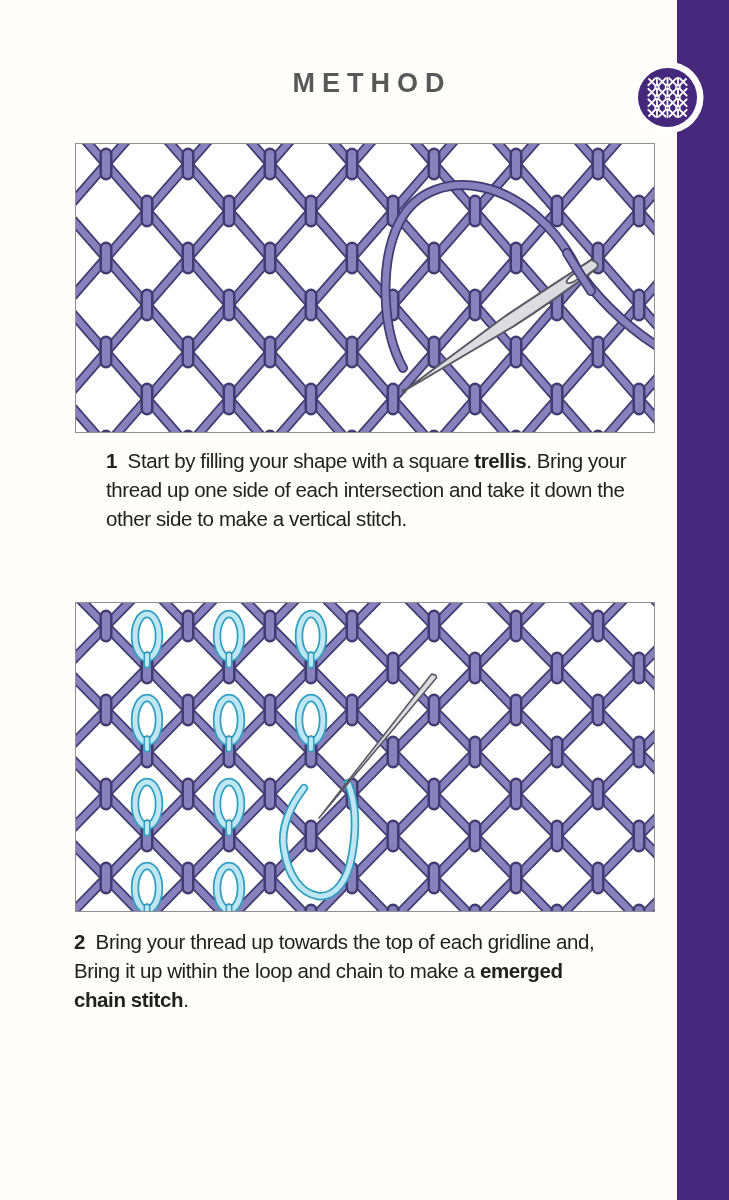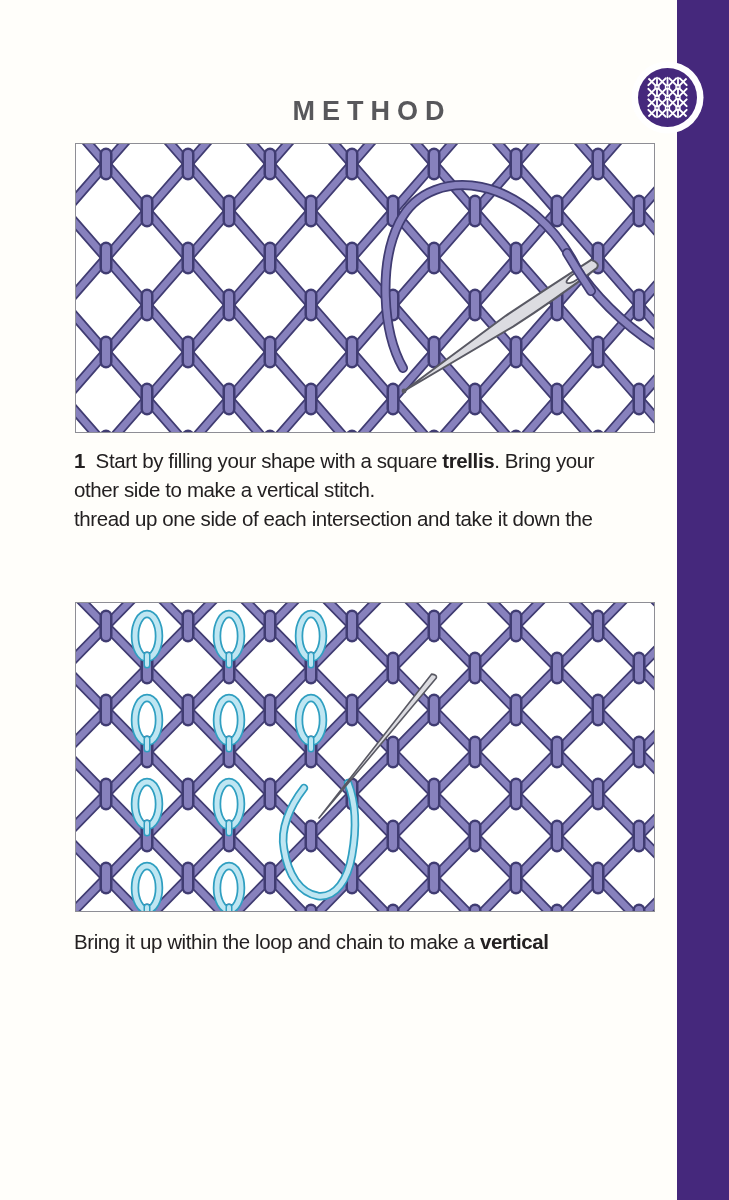--- a/index.html
+++ b/index.html
@@ -1,29 +1,29 @@
 <!DOCTYPE html>
 <html><head>
 <meta charset="utf-8">
 <style>
   html,body{margin:0;padding:0;}
   body{font-family:"Liberation Sans",sans-serif;background:#e8e8e8;}
   .page{position:relative;width:729px;height:1200px;margin:0 auto;overflow:hidden;background:#fffefa;}
   .accent-bar{position:absolute;top:0;right:0;width:52px;height:1200px;}
   .badge{position:absolute;left:629px;top:59px;width:77px;height:77px;}
-  .page-title{position:absolute;left:75px;top:96px;width:580px;margin:0;
+  .page-title{position:absolute;left:75px;top:68px;width:580px;margin:0;
     font-size:27px;font-weight:bold;letter-spacing:7px;text-align:center;padding-left:7px;}
   figure.panel{position:absolute;margin:0;background:#fff;border:1.5px solid #8e8e95;
     box-sizing:border-box;overflow:hidden;}
   figure.panel svg{display:block;position:absolute;left:0;top:0;}
   #panel1{left:75px;top:143px;width:580px;height:290px;}
   #panel2{left:75px;top:602px;width:580px;height:310px;}
   .step{position:absolute;left:74px;width:600px;color:#232021;font-size:20.5px;
     line-height:29px;letter-spacing:-0.4px;}
-  #step1{top:446px;}
+  #step1{top:446px;margin-left:32px;}
   #step2{top:927px;}
   .step .line{white-space:nowrap;}
   .step .b{font-weight:bold;}
 </style>
 </head>
 <body>
 
 <div class="page" style="background: rgb(255, 254, 250);">
 
   <div class="accent-bar" style="background: rgb(69, 40, 124);"></div>
@@ -262,22 +262,22 @@
         </g>
         <g>
           <path d="M 491,109 Q 503,129 515,147" fill="none" stroke="#403c72" stroke-width="10" stroke-linecap="round"></path>
           <path d="M 491,109 Q 503,129 515,147" fill="none" stroke="#8781bd" stroke-width="6.5" stroke-linecap="round"></path>
         </g>
       </svg>
   </figure>
 
   <div class="step" id="step1">
       <div class="line"><span class="b">1</span><span>&nbsp; Start by filling your shape with a square </span><span class="b">trellis</span><span>. Bring your</span></div>
+      <div class="line"><span>thread up one side of each intersection and take it down the</span></div>
       <div class="line"><span>other side to make a vertical stitch.</span></div>
-      <div class="line"><span>thread up one side of each intersection and take it down the</span></div>
     </div>
 
   <figure class="panel" id="panel2">
     <svg id="svg2" width="580" height="310" viewBox="0 0 580 310">
         <g>
           <line x1="-341.92857142857144" y1="-22" x2="3.642857142857167" y2="332" stroke="#403c72" stroke-width="10" stroke-linecap="round"></line>
           <line x1="-259.92857142857144" y1="-22" x2="85.64285714285717" y2="332" stroke="#403c72" stroke-width="10" stroke-linecap="round"></line>
           <line x1="-177.92857142857144" y1="-22" x2="167.64285714285717" y2="332" stroke="#403c72" stroke-width="10" stroke-linecap="round"></line>
           <line x1="-95.92857142857143" y1="-22" x2="249.64285714285717" y2="332" stroke="#403c72" stroke-width="10" stroke-linecap="round"></line>
           <line x1="-8.07142857142857" y1="-22" x2="-353.64285714285717" y2="332" stroke="#403c72" stroke-width="10" stroke-linecap="round"></line>
@@ -491,16 +491,18 @@
           <path d="M 228,185 C 214,203 204,226 208,246 C 212,272 224,290 242,293 C 260,295 272,276 276,252 C 281,224 279,198 272,180" fill="none" stroke="#2f9fc1" stroke-width="8.5" stroke-linecap="round"></path>
           <path d="M 228,185 C 214,203 204,226 208,246 C 212,272 224,290 242,293 C 260,295 272,276 276,252 C 281,224 279,198 272,180" fill="none" stroke="#bfe6f2" stroke-width="5" stroke-linecap="round"></path>
         </g>
         <g>
           <path d="M 355.7,71.1 L 243,215 L 360.3,74.9 Q 361.3,71.8 355.7,71.1 Z" fill="#dcdce1" stroke="#595963" stroke-width="1.6" stroke-linejoin="round"></path>
         </g>
       </svg>
   </figure>
 
   <div class="step" id="step2">
-      <div class="line"><span>Bring it up within the loop and chain to make a </span><span class="b">vertical</span></div>
+      <div class="line"><span class="b">2</span><span>&nbsp; Bring your thread up towards the top of each gridline and,</span></div>
+      <div class="line"><span>Bring it up within the loop and chain to make a </span><span class="b">emerged</span></div>
+      <div class="line"><span class="b">chain stitch</span><span>.</span></div>
     </div>
 
 </div>
 
 </body></html>

